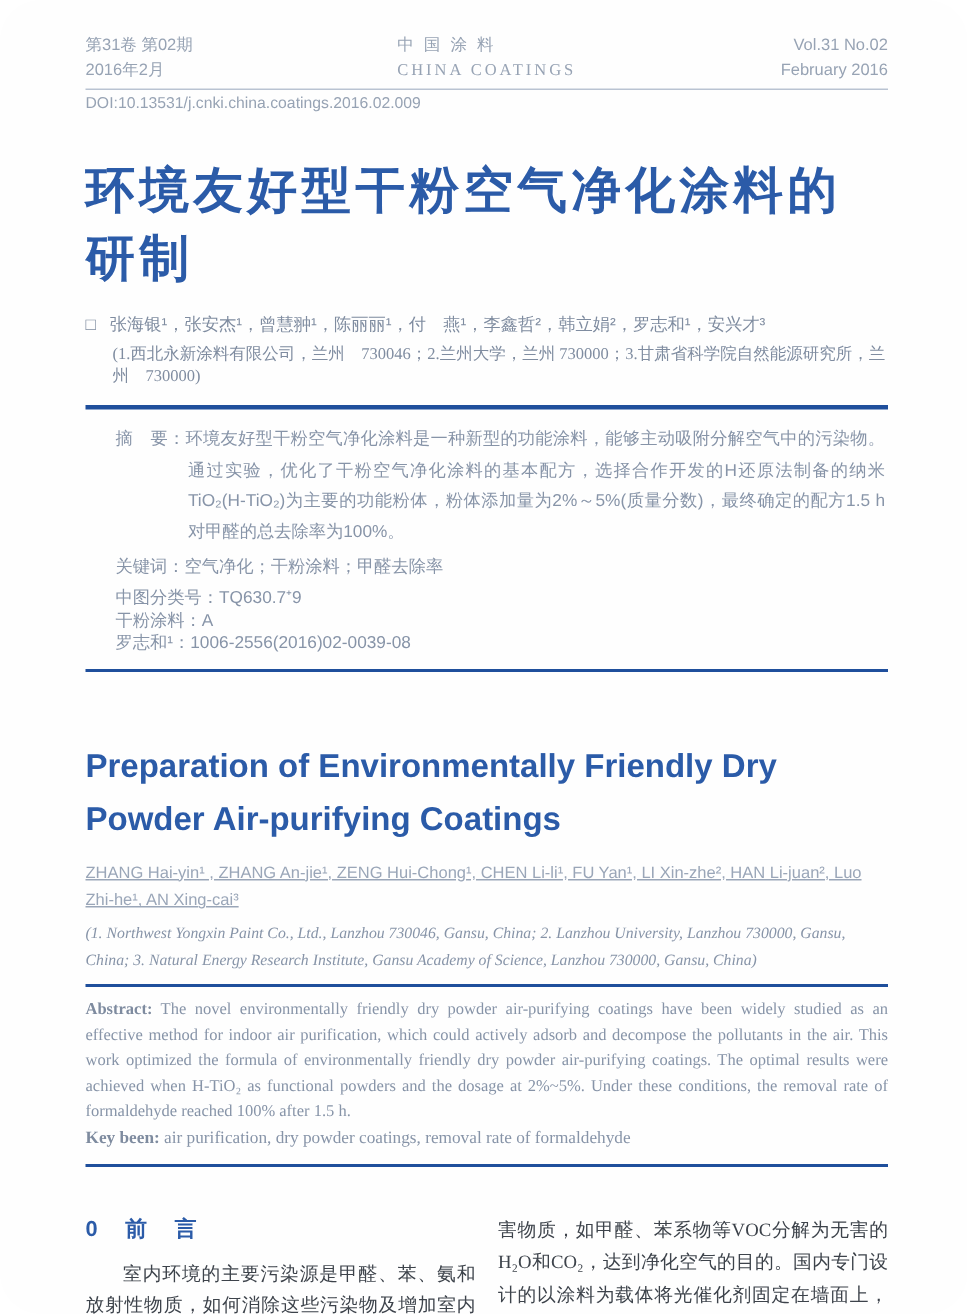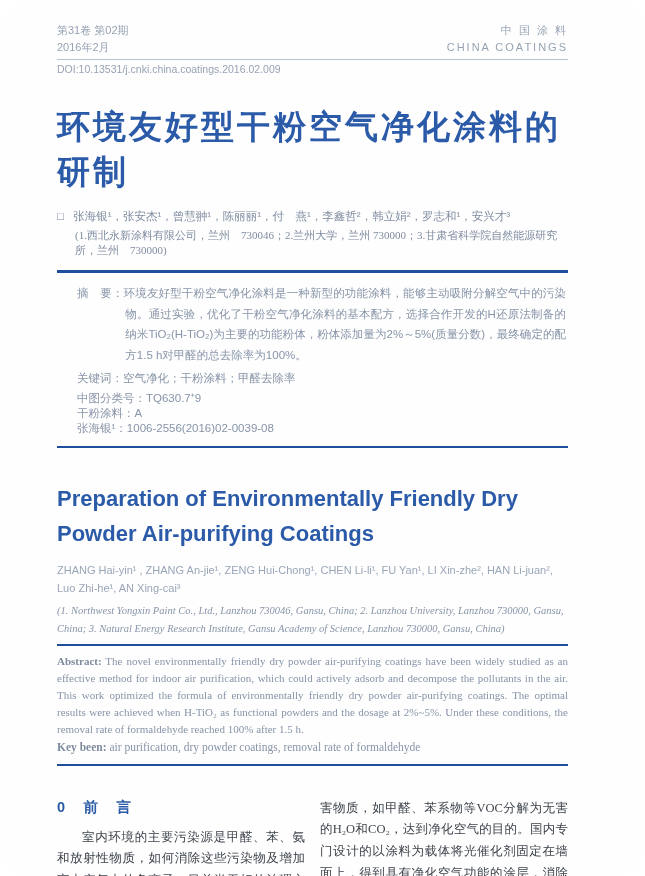--- a/index.html
+++ b/index.html
@@ -1,35 +1,35 @@
 <!DOCTYPE html>
 <html><head>
 <meta charset="utf-8">
 <style>
   * { margin: 0; padding: 0; box-sizing: border-box; }
   html, body { background: #ffffff; }
   body { font-family: "Liberation Serif", "DejaVu Serif", serif; }
   .page {
     width: 645px; height: 876px;
     background: #fefefe;
-    padding: 22px 77px 16px 57px;
+    padding: 22px 53px 16px 57px;
     display: flex; flex-direction: column;
     overflow: hidden;
     position: relative;
     border-radius: 27px;
   }
   
   .jheader {
     display: flex; justify-content: space-between; align-items: flex-start;
     color: #97a3b4; font-size: 11px; line-height: 1.5;
     font-family: "Liberation Sans", sans-serif;
     padding-bottom: 4px; border-bottom: 1px solid #b9c3d2;
   }
   .jheader .col { white-space: nowrap; }
-  .jheader .center { text-align: right; letter-spacing: 2px; }
+  .jheader .center { text-align: left; letter-spacing: 2px; font-family: Liberation Serif, serif; }
   .jheader .right { text-align: right; }
   .doi-line { color: #97a3b4; font-size: 10.5px; margin-top: 3px; font-family: "Liberation Sans", sans-serif; }
   
   .title-cn {
     margin-top: 30px;
     color: #2b5ba8; font-weight: bold;
     font-size: 33px; letter-spacing: 3px;
     font-family: "Liberation Sans", "DejaVu Sans", sans-serif;
   }
   .authors-cn {
@@ -59,28 +59,29 @@
   }
   .clc-row {
     display: flex; justify-content: space-between;
     margin: 2px 2px 10px 20px;
     color: #8794a8; font-size: 11.5px;
     font-family: "Liberation Sans", sans-serif;
     flex-direction: column;
   }
   
   .title-en {
-    margin-top: 34px;
+    margin-top: 46px;
     color: #2b5ba8; font-weight: bold;
     font-size: 22px; line-height: 1.55;
     font-family: "Liberation Sans", "DejaVu Sans", sans-serif;
   }
   .authors-en {
     margin-top: 10px; color: #9aa6b8; font-size: 11px; line-height: 1.7;
     font-family: "Liberation Sans", sans-serif;
+    text-decoration: underline;
   }
   .affil-en {
     margin-top: 4px; color: #8794a8; font-size: 10.5px; line-height: 1.7;
     font-style: italic;
   }
   .rule-en { border: none; border-top: 2px solid #1f4f9c; margin-top: 6px; }
   .abstract-en {
     margin-top: 7px;
     color: #8794a8; font-size: 11px; line-height: 1.55;
     text-align: justify;
@@ -114,37 +115,41 @@
 
   <div class="jheader">
     <div class="col left">
       <div>第31卷 第02期</div>
       <div>2016年2月</div>
     </div>
     <div class="col center">
       <div>中 国 涂 料</div>
       <div>CHINA COATINGS</div>
     </div>
+    <div class="col right">
+      <div>Vol.31 No.02</div>
+      <div>February 2016</div>
+    </div>
   </div>
   <div class="doi-line">DOI:10.13531/j.cnki.china.coatings.2016.02.009</div>
 
   <h1 class="title-cn">环境友好型干粉空气净化涂料的研制</h1>
   <div class="authors-cn">
     <span class="marker">□</span>
     <span>张海银¹，张安杰¹，曾慧翀¹，陈丽丽¹，付　燕¹，李鑫哲²，韩立娟²，罗志和¹，安兴才³</span>
   </div>
   <div class="affil-cn">(1.西北永新涂料有限公司，兰州　730046；2.兰州大学，兰州 730000；3.甘肃省科学院自然能源研究所，兰州　730000)</div>
 
   <hr class="rule-thick">
   <p class="abstract-cn"><span>摘　要：</span><span>环境友好型干粉空气净化涂料是一种新型的功能涂料，能够主动吸附分解空气中的污染物。通过实验，优化了干粉空气净化涂料的基本配方，选择合作开发的H还原法制备的纳米TiO₂(H-TiO₂)为主要的功能粉体，粉体添加量为2%～5%(质量分数)，最终确定的配方1.5 h对甲醛的总去除率为100%。</span></p>
   <p class="kw-cn"><span>关键词：</span><span>空气净化；干粉涂料；甲醛去除率</span></p>
   <div class="clc-row">
     <span><span>中图分类号：</span><span>TQ630.7⁺9</span></span>
     <span><span>干粉涂料：</span><span>A</span></span>
-    <span><span>张海银¹：</span><span>1006-2556(2016)02-0039-08</span></span>
+    <span><span>罗志和¹：</span><span>1006-2556(2016)02-0039-08</span></span>
   </div>
   <hr class="rule-med">
 
   <h2 class="title-en">Preparation of Environmentally Friendly Dry Powder Air-purifying Coatings</h2>
   <div class="authors-en">ZHANG Hai-yin¹ , ZHANG An-jie¹, ZENG Hui-Chong¹, CHEN Li-li¹, FU Yan¹, LI Xin-zhe², HAN Li-juan², Luo Zhi-he¹, AN Xing-cai³</div>
   <div class="affil-en">(1. Northwest Yongxin Paint Co., Ltd., Lanzhou 730046, Gansu, China; 2. Lanzhou University, Lanzhou 730000, Gansu, China; 3. Natural Energy Research Institute, Gansu Academy of Science, Lanzhou 730000, Gansu, China)</div>
   <hr class="rule-en">
   <p class="abstract-en"><b>Abstract:</b><span> The novel environmentally friendly dry powder air-purifying coatings have been widely studied as an effective method for indoor air purification, which could actively adsorb and decompose the pollutants in the air. This work optimized the formula of environmentally friendly dry powder air-purifying coatings. The optimal results were achieved when H-TiO₂ as functional powders and the dosage at 2%~5%. Under these conditions, the removal rate of formaldehyde reached 100% after 1.5 h.</span></p>
   <p class="kw-en"><b>Key been:</b><span> air purification, dry powder coatings, removal rate of formaldehyde</span></p>
   <hr class="rule-after-kw">

